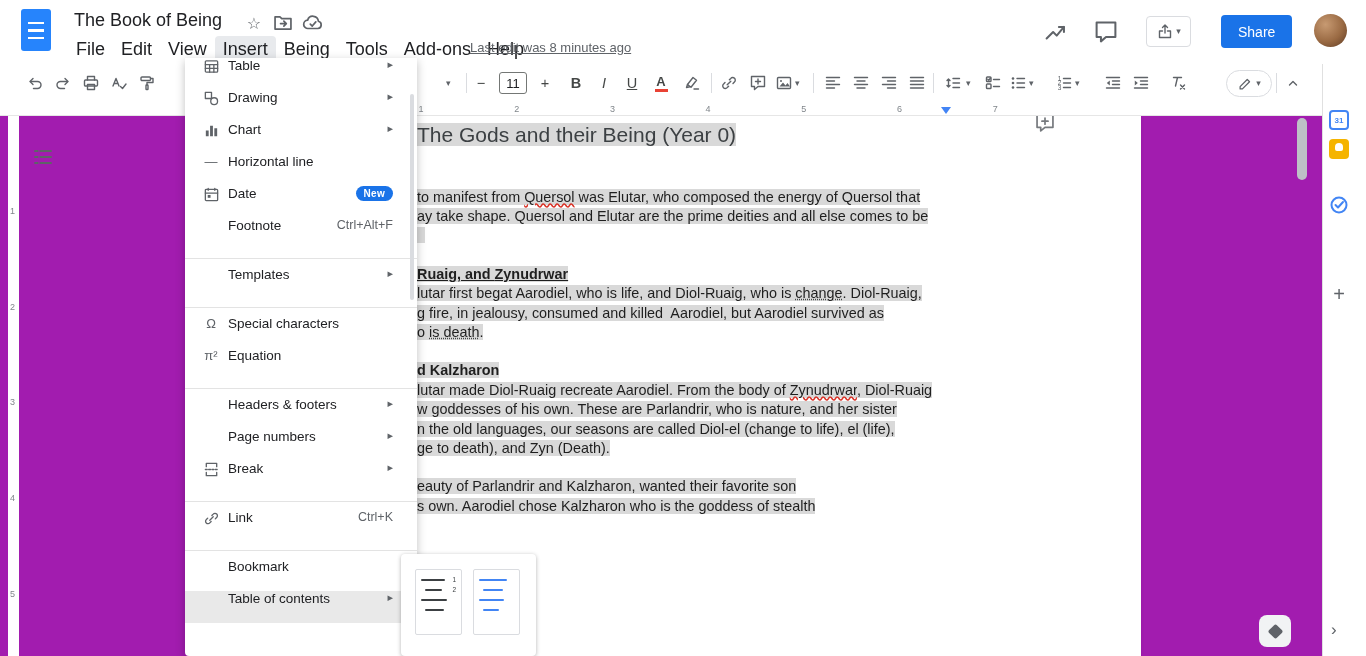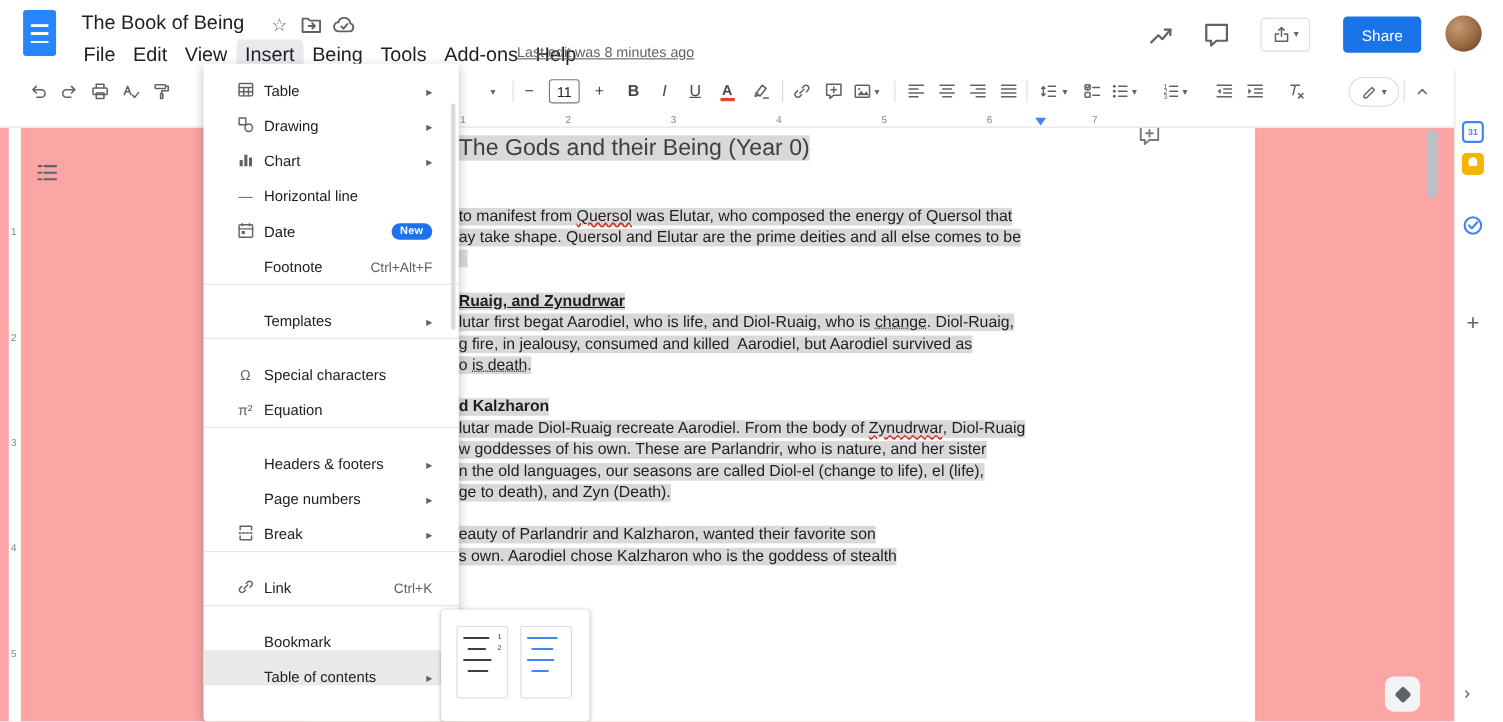--- a/index.html
+++ b/index.html
@@ -42,41 +42,41 @@
   svg.ic text{fill:#5f6368;stroke:none;font-size:6.5px;font-family:"Liberation Sans",sans-serif}
 
   
   .hruler{position:absolute;left:0;top:103px;width:1322px;height:13px;background:#fff;border-bottom:1px solid #e6e6e6;z-index:4}
   .hr-num{position:absolute;top:1px;font-size:9px;color:#80868b;transform:translateX(-50%)}
   .indent-marker{position:absolute;left:941px;top:107px;width:0;height:0;border-left:5px solid transparent;border-right:5px solid transparent;border-top:7px solid #4284f5;z-index:6;cursor:pointer}
   .vruler{position:absolute;left:8px;top:116px;width:11px;height:540px;background:#fff;z-index:3}
   .vr-num{position:absolute;left:2px;font-size:9px;color:#80868b;transform:translateY(-50%)}
 
   
-  .canvas{position:absolute;left:0;top:116px;width:1322px;height:540px;background:#fca5a5}
+  .canvas{position:absolute;left:0;top:116px;width:1322px;height:540px;background:#a21caf}
   .page{position:absolute;left:275px;top:0;width:866px;height:540px;background:#fff;box-shadow:0 0 4px rgba(0,0,0,.08)}
   .doc{position:absolute;left:417px;top:0;padding-top:5px;font-size:14.4px;line-height:19.4px;color:#1f1f1f;z-index:2}
   .doc-line{white-space:pre}
   .doc-line span{background:#d9d9d9}
   .doc-title{font-size:21px;line-height:27.5px;color:#3c4043}
   .doc-h{font-weight:700}
   .g19{margin-top:19px}.g39{margin-top:39px}.g41{margin-top:41px}
   .u-wavy{text-decoration:underline;text-decoration-style:wavy;text-decoration-color:#d93025}
   .u-dot{text-decoration:underline dotted #444746}
   .u-solid{text-decoration:underline}
   .outline-btn{position:absolute;left:31px;top:29px;width:24px;height:24px;display:flex;align-items:center;justify-content:center;cursor:pointer}
   .cfloat{position:absolute;left:1032px;top:-6px;width:26px;height:26px;display:flex;align-items:center;justify-content:center;cursor:pointer;opacity:.85}
   .vscroll{position:absolute;left:1297px;top:2px;width:10px;height:62px;background:#bdc1c6;border-radius:5px;cursor:pointer}
   .explore-btn{position:absolute;left:1259px;top:499px;width:32px;height:32px;background:#f1f3f4;border-radius:8px;display:flex;align-items:center;justify-content:center;cursor:pointer}
   .diamond{width:11px;height:11px;background:#5f6368;transform:rotate(45deg);border-radius:2px}
 
   
   .ctx-menu{position:absolute;left:185px;top:58px;width:232px;height:598px;background:#fff;border-radius:0 0 4px 4px;
     box-shadow:0 3px 10px rgba(0,0,0,.25);z-index:50}
-  .mi{display:flex;align-items:flex-end;height:32px;padding:0 24px 0 28px;font-size:13.5px;color:#202124;cursor:pointer}
+  .mi{display:flex;align-items:flex-start;height:32px;padding:0 24px 0 16px;font-size:13.5px;color:#202124;cursor:pointer}
   .mi.active{background:#e9e9e9}
   .mi-ic{width:20px;margin-right:7px;display:flex;justify-content:center;align-items:center;color:#5f6368;font-size:13px;flex:none}
   .mi-ic svg{width:17px;height:17px}
   .mi-right{margin-left:auto;color:#5f6368;font-size:12.5px}
   .mi-arrow{margin-left:auto;color:#5f6368;font-size:11px}
   .mi-badge{margin-left:auto;background:#1a73e8;color:#fff;font-size:10px;font-weight:700;padding:2px 8px;border-radius:9px;letter-spacing:.3px}
   .mdiv{height:1px;background:#e3e3e3;margin:8px 0}
   .menu-scroll{position:absolute;right:3px;top:36px;width:4px;height:206px;background:#dadce0;border-radius:2px;cursor:pointer}
 
   

